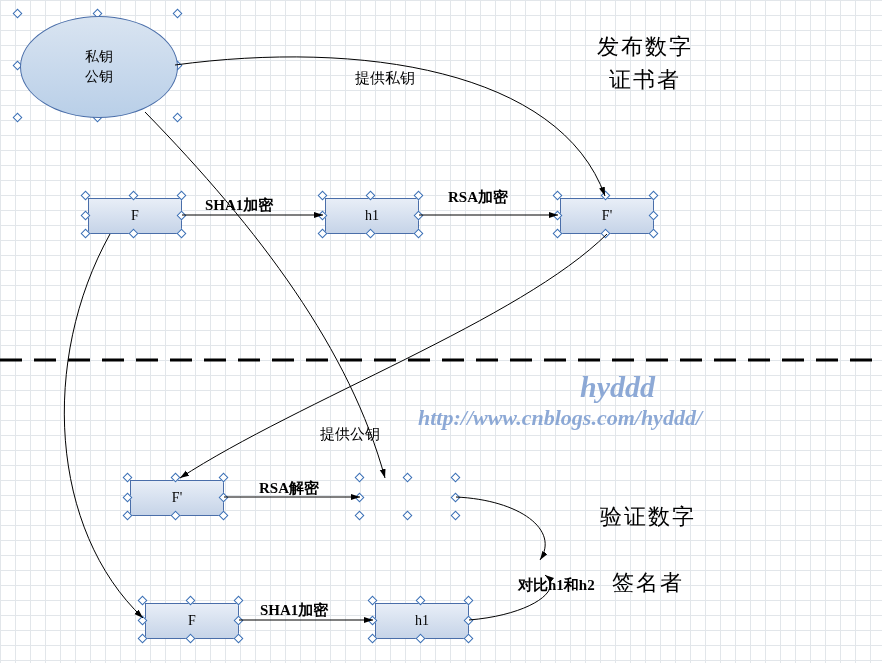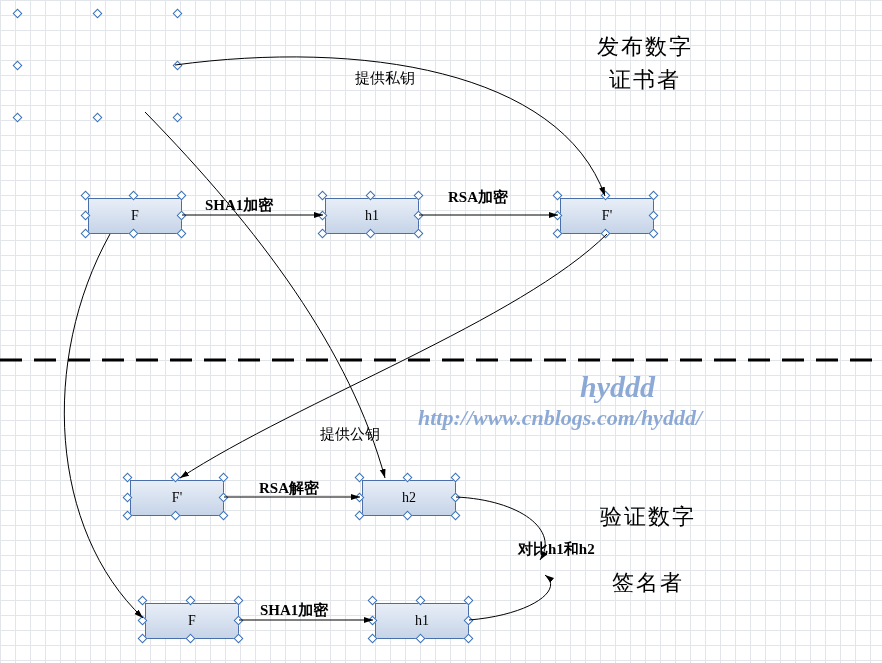--- a/index.html
+++ b/index.html
@@ -105,20 +105,24 @@
     <div class="sel-dot" style="left:-4px; top:-4px;"></div>
     <div class="sel-dot" style="left:76px; top:-4px;"></div>
     <div class="sel-dot" style="left:156px; top:-4px;"></div>
     <div class="sel-dot" style="left:-4px; top:48px;"></div>
     <div class="sel-dot" style="left:156px; top:48px;"></div>
     <div class="sel-dot" style="left:-4px; top:100px;"></div>
     <div class="sel-dot" style="left:76px; top:100px;"></div>
     <div class="sel-dot" style="left:156px; top:100px;"></div>
   </div>
 
+  <div class="ellipse" style="left:20px; top:16px; width:156px; height:100px;">
+    <span>私钥</span>
+    <span>公钥</span>
+  </div>
 
   <div class="box" style="left:88px; top:198px;">
     <span>F</span>
   </div>
   <div class="selection-wrap" style="left:86px; top:196px; width:96px; height:38px;">
     <div class="sel-dot" style="left:-4px; top:-4px;"></div>
     <div class="sel-dot" style="left:44px; top:-4px;"></div>
     <div class="sel-dot" style="left:92px; top:-4px;"></div>
     <div class="sel-dot" style="left:-4px; top:16px;"></div>
     <div class="sel-dot" style="left:92px; top:16px;"></div>
@@ -162,23 +166,20 @@
     <div class="sel-dot" style="left:-4px; top:-4px;"></div>
     <div class="sel-dot" style="left:44px; top:-4px;"></div>
     <div class="sel-dot" style="left:92px; top:-4px;"></div>
     <div class="sel-dot" style="left:-4px; top:16px;"></div>
     <div class="sel-dot" style="left:92px; top:16px;"></div>
     <div class="sel-dot" style="left:-4px; top:34px;"></div>
     <div class="sel-dot" style="left:44px; top:34px;"></div>
     <div class="sel-dot" style="left:92px; top:34px;"></div>
   </div>
 
-  <div class="box" style="left:362px; top:480px;">
-    <span>h2</span>
-  </div>
   <div class="selection-wrap" style="left:360px; top:478px; width:96px; height:38px;">
     <div class="sel-dot" style="left:-4px; top:-4px;"></div>
     <div class="sel-dot" style="left:44px; top:-4px;"></div>
     <div class="sel-dot" style="left:92px; top:-4px;"></div>
     <div class="sel-dot" style="left:-4px; top:16px;"></div>
     <div class="sel-dot" style="left:92px; top:16px;"></div>
     <div class="sel-dot" style="left:-4px; top:34px;"></div>
     <div class="sel-dot" style="left:44px; top:34px;"></div>
     <div class="sel-dot" style="left:92px; top:34px;"></div>
   </div>
@@ -209,21 +210,21 @@
     <div class="sel-dot" style="left:-4px; top:34px;"></div>
     <div class="sel-dot" style="left:44px; top:34px;"></div>
     <div class="sel-dot" style="left:92px; top:34px;"></div>
   </div>
 
   <span class="label" style="left:355px; top:69px;">提供私钥</span>
   <span class="label label-bold" style="left:205px; top:196px;">SHA1加密</span>
   <span class="label label-bold" style="left:448px; top:188px;">RSA加密</span>
   <span class="label" style="left:320px; top:425px;">提供公钥</span>
   <span class="label label-bold" style="left:250px; top:479px;margin-left:9px;">RSA解密</span>
-  <span class="label label-bold" style="left:518px; top:540px;">对比h1和h2</span>
+  <span class="label label-bold" style="left:518px; top:576px;">对比h1和h2</span>
   <span class="label label-bold" style="left:260px; top:601px;">SHA1加密</span>
 
   <div class="title-big" style="left:597px; top:30px;">
     <span>发布数字</span><br>
     <span>证书者</span>
   </div>
 
   <div class="title-big" style="left:600px; top:500px;">
     <span>验证数字</span><br>
     <br>

